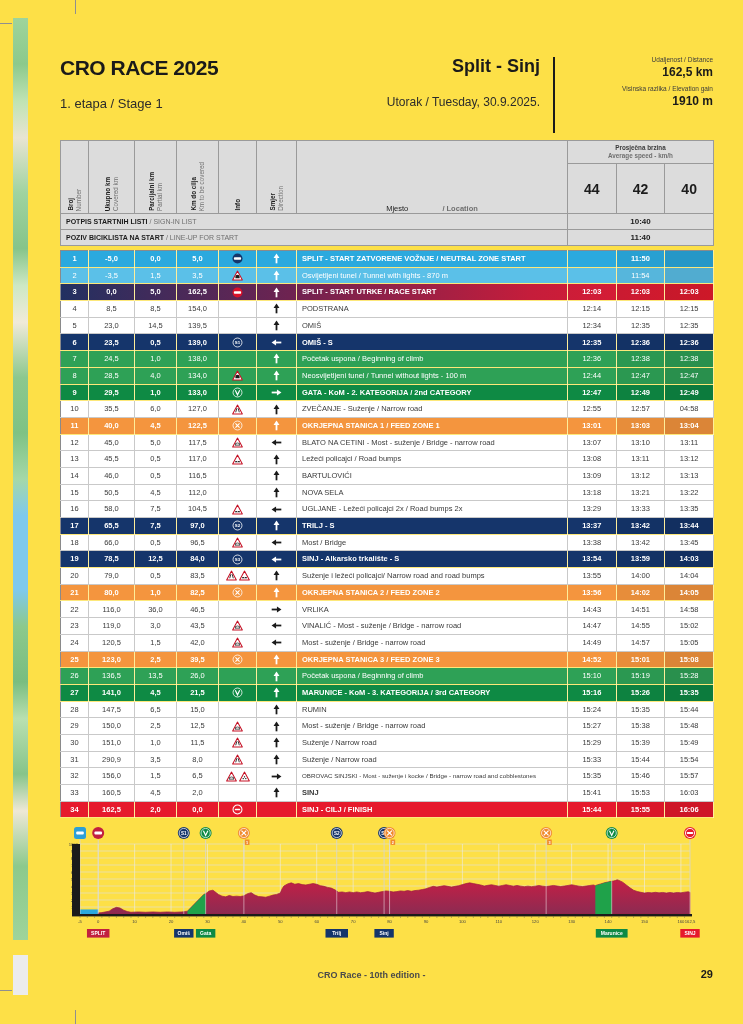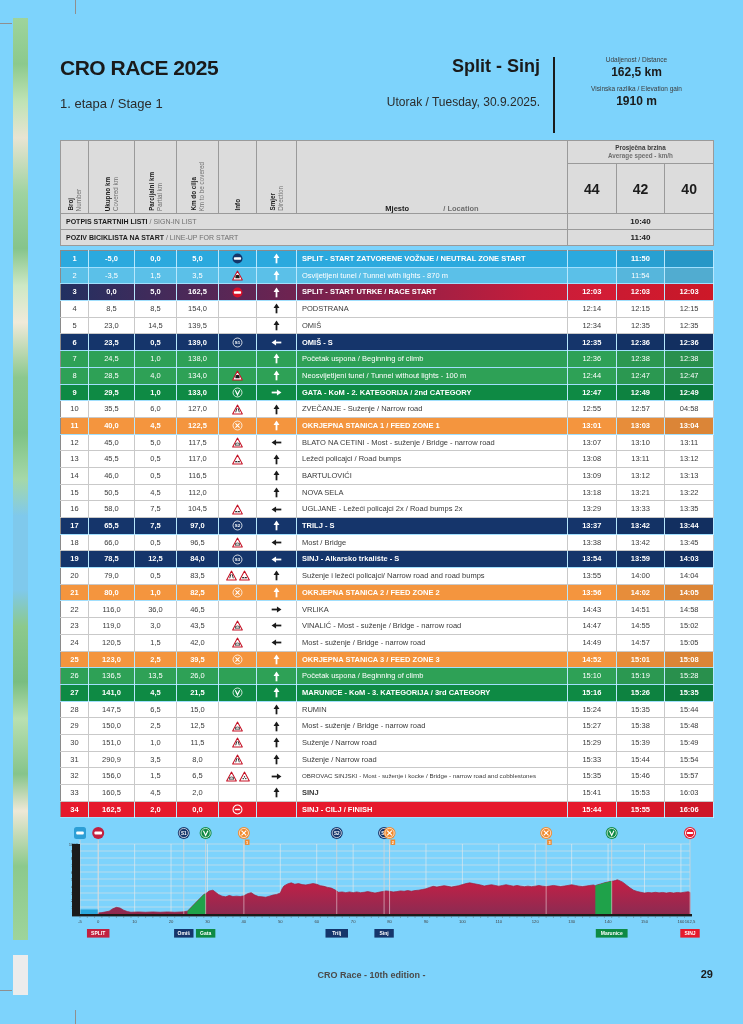--- a/index.html
+++ b/index.html
@@ -1,47 +1,47 @@
 <!DOCTYPE html>
 <html><head>
 <meta charset="utf-8">
 <style>
   html,body{margin:0;padding:0;background:#fff;}
-  .canvas{position:relative;width:743px;height:1024px;background:#7dd3fc;overflow:hidden;
+  .canvas{position:relative;width:743px;height:1024px;background:#fde047;overflow:hidden;
     font-family:"Liberation Sans",sans-serif;color:#3a3a3a;}
   
   .map-strip{position:absolute;left:13px;top:18px;width:15px;height:922px;
     background:linear-gradient(180deg,#9ed49b 0%,#8cc98c 5%,#bfe3b4 9%,#e8e4d2 13%,
     #9fd3a0 19%,#86c48a 25%,#cde8c4 29%,#f0ead9 33%,#8cc88e 39%,#7ec284 45%,#a5d8a8 50%,
     #7fc9ec 54%,#7fc9ec 62%,#8cc98c 66%,#79bd80 72%,#b9e0b0 76%,#86c48a 82%,#eee8d6 86%,
     #8cc98c 92%,#9ed49b 100%);}
   .strip-grey{position:absolute;left:13px;top:955px;width:15px;height:40px;background:#ececec;}
   .mark{position:absolute;background:#8f8f8f;}
   
   .hdr-left{position:absolute;left:60px;top:56px;}
   .title{font-size:21px;font-weight:bold;color:#1a1a1a;letter-spacing:-.5px;}
   .subtitle{font-size:13px;color:#2b2b2b;margin-top:16px;}
   .hdr-center{position:absolute;left:240px;top:56px;width:300px;text-align:right;}
   .route{font-size:18px;font-weight:bold;color:#1a1a1a;}
   .date{font-size:12px;color:#2b2b2b;margin-top:18px;}
   .hdr-div{position:absolute;left:553px;top:57px;width:2px;height:76px;background:#1a1a1a;}
-  .hdr-right{position:absolute;left:560px;top:56px;width:153px;text-align:center;}
+  .hdr-right{position:absolute;left:560px;top:56px;width:153px;text-align:right;}
   .info-label{font-size:6.5px;color:#3c3c3c;}
   .info-value{font-size:12px;font-weight:bold;color:#1a1a1a;margin:2px 0 6px;}
   
   table{border-collapse:collapse;table-layout:fixed;}
   .thead-tbl{position:absolute;left:60px;top:140px;width:653px;border:1px solid #6a6a6a;}
   .thead-tbl th,.thead-tbl td{border:1px solid #9a9a9a;background:#dcdcdc;padding:0;}
   .vcell{height:72px;vertical-align:bottom;}
   .vwrap{display:flex;justify-content:center;align-items:flex-end;gap:1px;height:70px;padding-bottom:2px;}
   .vt{writing-mode:vertical-rl;transform:rotate(180deg);font-size:6.3px;line-height:1.15;}
   .vt.hr{font-weight:bold;color:#1c1c1c;}
   .vt.en{color:#6f6f6f;font-weight:normal;}
   .mjesto-h{font-size:7.5px;text-align:center;}
-  .mjesto-h .hrr{font-weight:bold;color:#1c1c1c;}
+  .mjesto-h .hrr{font-weight:normal;color:#1c1c1c;}
   .mjesto-h .enn{color:#6f6f6f;margin-left:32px;}
   .spd-title{height:22px;text-align:center;font-size:6.3px;line-height:1.3;}
   .spd-title .hrr{font-weight:bold;display:block;}
   .spd-title .enn{color:#6f6f6f;display:block;}
   .spd-num{height:48px;text-align:center;font-size:14px;font-weight:bold;color:#1c1c1c;}
   .signin td{height:15px;font-size:7px;background:#dcdcdc;}
   .signin .lbl{text-align:left;padding-left:5px;}
   .signin .lbl .hrr{font-weight:bold;color:#1c1c1c;}
   .signin .lbl .enn{color:#6f6f6f;}
   .signin .tm{text-align:center;font-weight:bold;font-size:8px;color:#1c1c1c;}

